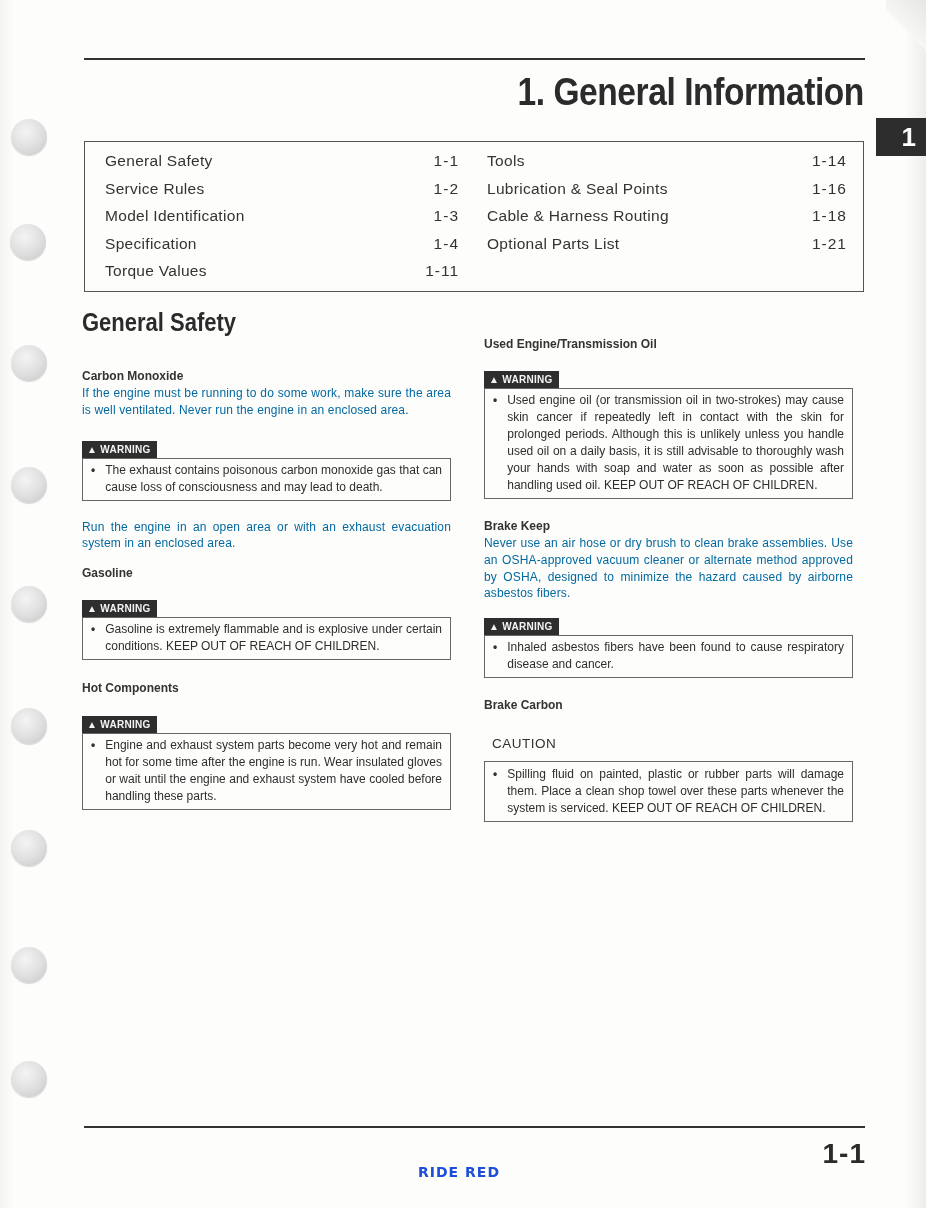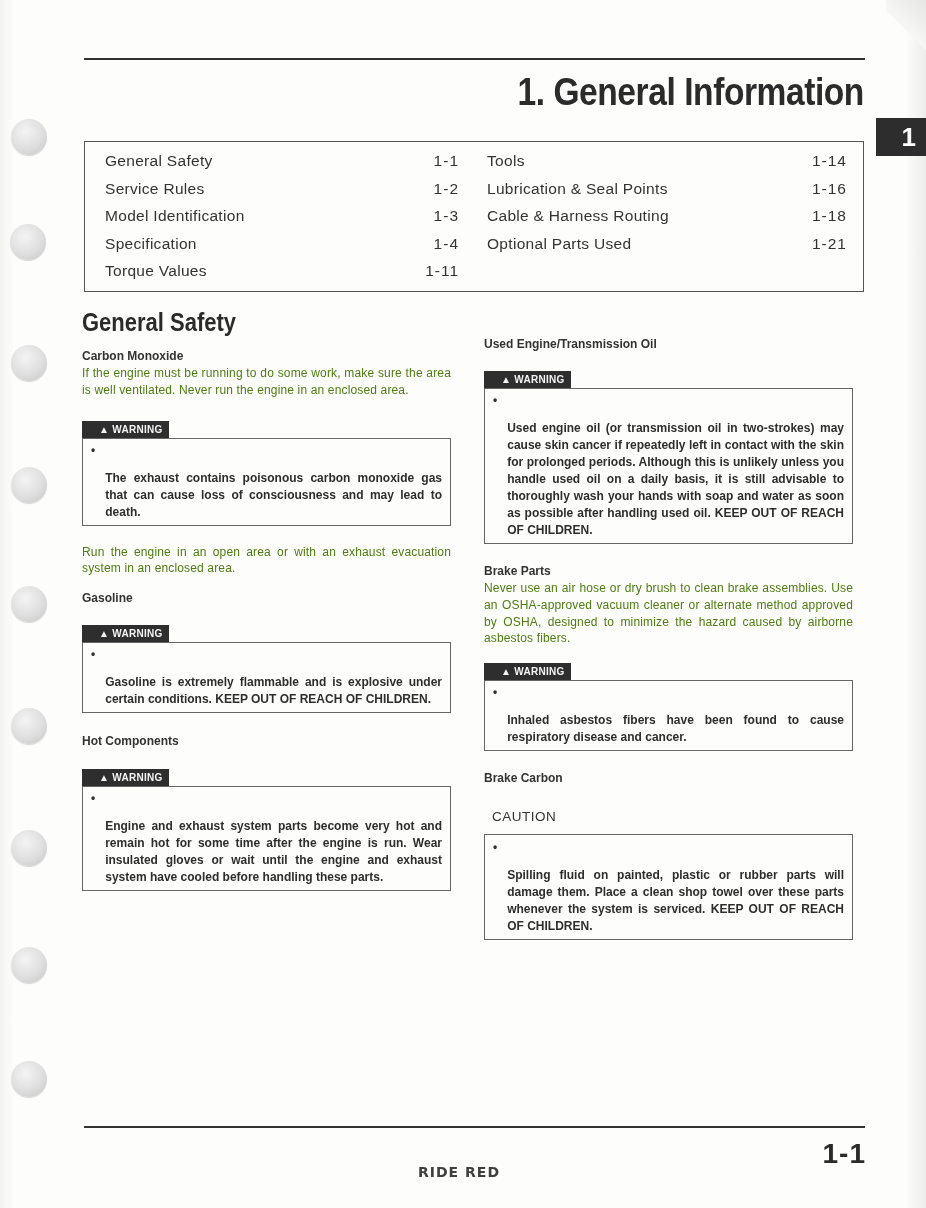--- a/index.html
+++ b/index.html
@@ -47,46 +47,46 @@
     height: 27.5px; font-size: 15.5px; color: #333; letter-spacing: 0.3px;
   }
   .toc-row .pg { letter-spacing: 1px; }
 
   .section-title {
     position: absolute; left: 82px; top: 308px;
     font-size: 25px; font-weight: bold; color: #2b2b2b;
     transform: scaleX(0.88); transform-origin: left center;
   }
   .col { position: absolute; width: 369px; }
-  .col.left { left: 82px; top: 348px; }
+  .col.left { left: 82px; top: 368px; }
   .col.right { left: 484px; top: 336px; }
   .subhead { font-size: 12px; font-weight: bold; color: #333; margin: 0; line-height: 17px; }
-  .para { font-size: 12px; color: #4d7c0f; line-height: 16.8px; margin: 0; text-align: justify; letter-spacing: 0.15px; }
+  .para { font-size: 12px; color: #0369a1; line-height: 16.8px; margin: 0; text-align: justify; letter-spacing: 0.15px; }
   .warning-tag {
     display: inline-block; background: #2e2e2e; color: #f4f4f4;
-    font-size: 10px; font-weight: bold; padding: 1px 6px 1px 17px; letter-spacing: 0.3px;
+    font-size: 10px; font-weight: bold; padding: 1px 6px 1px 5px; letter-spacing: 0.3px;
     line-height: 15px;
   }
   .warning-tag .tri { font-size: 10px; margin-right: 3px; }
   .note-box {
     border: 1px solid #666; padding: 3px 8px 4px 8px;
     display: flex; gap: 10px;
   }
   .note-box .bullet { font-size: 12px; font-weight: bold; line-height: 17px; color: #333; }
-  .note-box .txt { font-size: 12px; font-weight: bold; line-height: 17px; color: #2e2e2e; text-align: justify; flex: 1; margin-top: 28px; }
+  .note-box .txt { font-size: 12px; font-weight: normal; line-height: 17px; color: #2e2e2e; text-align: justify; flex: 1; }
   .caution-label { font-size: 13.5px; color: #333; letter-spacing: 0.5px; line-height: 18px; margin: 8px; }
 
   .rule-bottom { position: absolute; left: 84px; top: 1126px; width: 781px; height: 2px; background: #333; }
   .page-number {
     position: absolute; right: 60px; top: 1138px;
     font-size: 28px; font-weight: bold; color: #2b2b2b; letter-spacing: 1px;
   }
   .ride-red {
     position: absolute; left: 418px; top: 1164px;
-    font-size: 14px; font-weight: 900; color: #404040; letter-spacing: 1px;
+    font-size: 14px; font-weight: 900; color: #1d4ed8; letter-spacing: 1px;
     font-family: "DejaVu Sans", sans-serif;
   }
 </style>
 </head>
 <body>
 
 <div class="page-edge"></div>
 <div class="corner-fold"></div>
 
 <div class="punch-hole" style="left:11px; top:119px;"></div>
@@ -133,21 +133,21 @@
       </div>
     <div class="toc-row">
         <span>Lubrication &amp; Seal Points</span>
         <span class="pg">1-16</span>
       </div>
     <div class="toc-row">
         <span>Cable &amp; Harness Routing</span>
         <span class="pg">1-18</span>
       </div>
     <div class="toc-row">
-        <span>Optional Parts Used</span>
+        <span>Optional Parts List</span>
         <span class="pg">1-21</span>
       </div>
   </div>
 </div>
 
 <div class="section-title">General Safety</div>
 
 <div class="col left">
   <p class="subhead">Carbon Monoxide</p>
   <p class="para">If the engine must be running to do some work, make sure the area is well ventilated. Never run the engine in an enclosed area.</p>
@@ -179,21 +179,21 @@
 
 <div class="col right">
   <p class="subhead">Used Engine/Transmission Oil</p>
   <div style="height:16px"></div>
   <div class="warning-tag"><span class="tri">▲</span><span>WARNING</span></div>
   <div class="note-box">
     <span class="bullet">•</span>
     <span class="txt">Used engine oil (or transmission oil in two-strokes) may cause skin cancer if repeatedly left in contact with the skin for prolonged periods. Although this is unlikely unless you handle used oil on a daily basis, it is still advisable to thoroughly wash your hands with soap and water as soon as possible after handling used oil. KEEP OUT OF REACH OF CHILDREN.</span>
   </div>
   <div style="height:19px"></div>
-  <p class="subhead">Brake Parts</p>
+  <p class="subhead">Brake Keep</p>
   <p class="para">Never use an air hose or dry brush to clean brake assemblies. Use an OSHA-approved vacuum cleaner or alternate method approved by OSHA, designed to minimize the hazard caused by airborne asbestos fibers.</p>
   <div style="height:14px"></div>
   <div class="warning-tag"><span class="tri">▲</span><span>WARNING</span></div>
   <div class="note-box">
     <span class="bullet">•</span>
     <span class="txt">Inhaled asbestos fibers have been found to cause respiratory disease and cancer.</span>
   </div>
   <div style="height:19px"></div>
   <p class="subhead">Brake Carbon</p>
   <div style="height:13px"></div>

